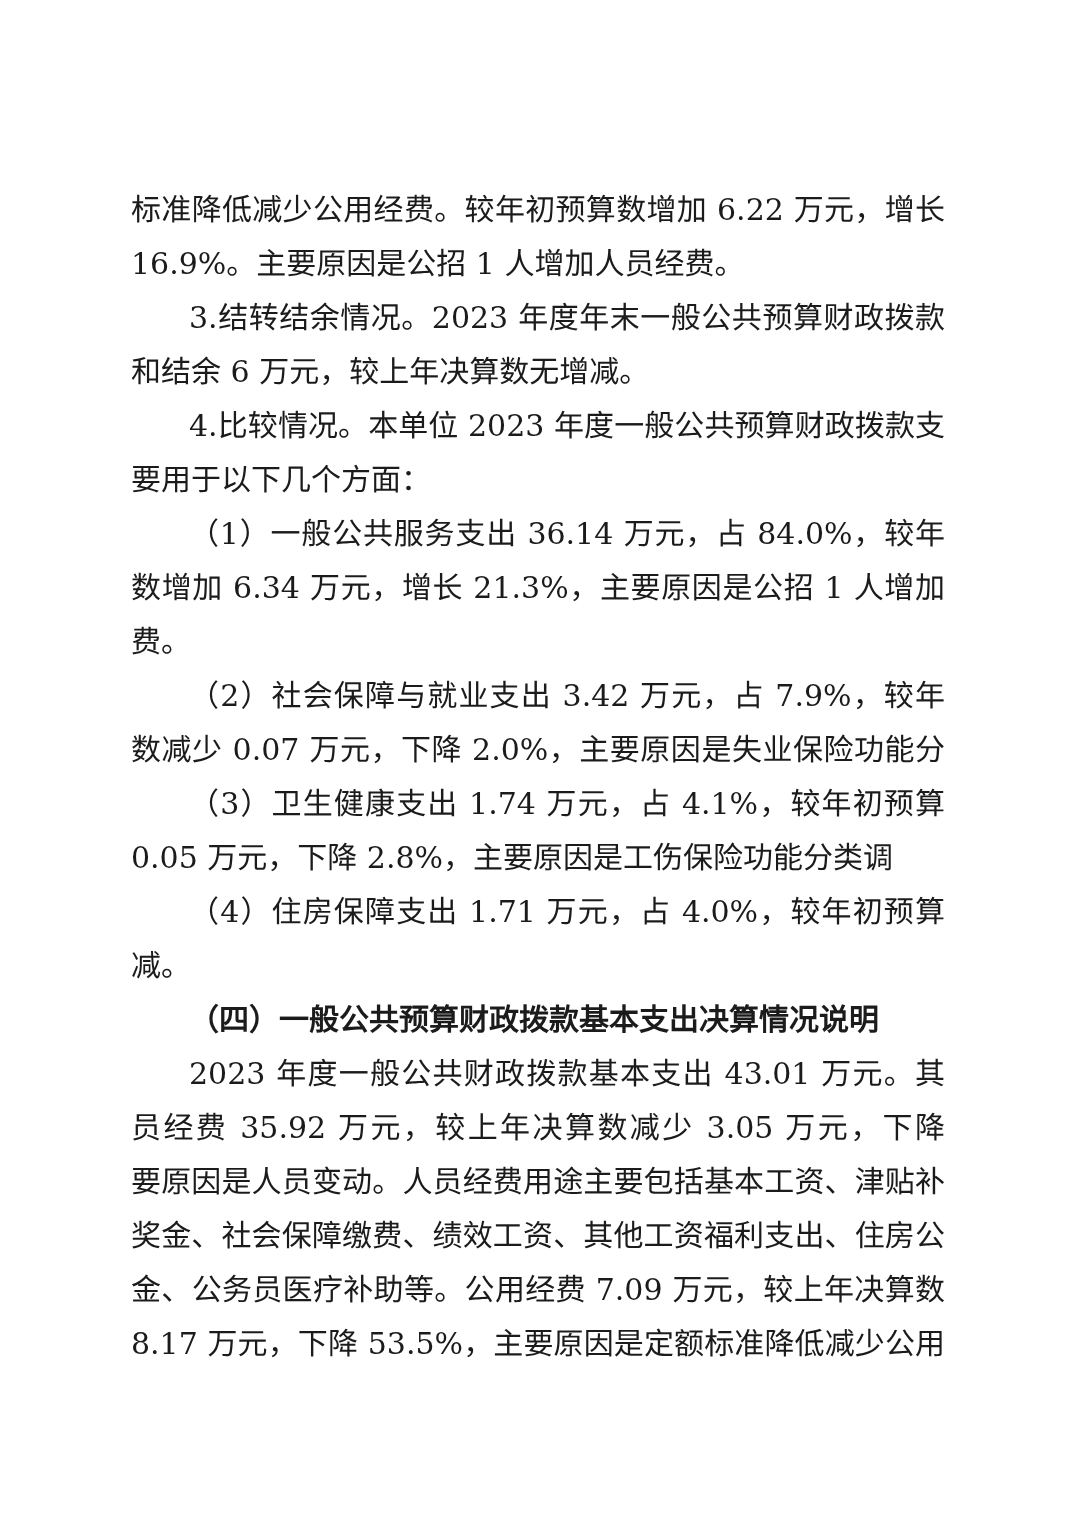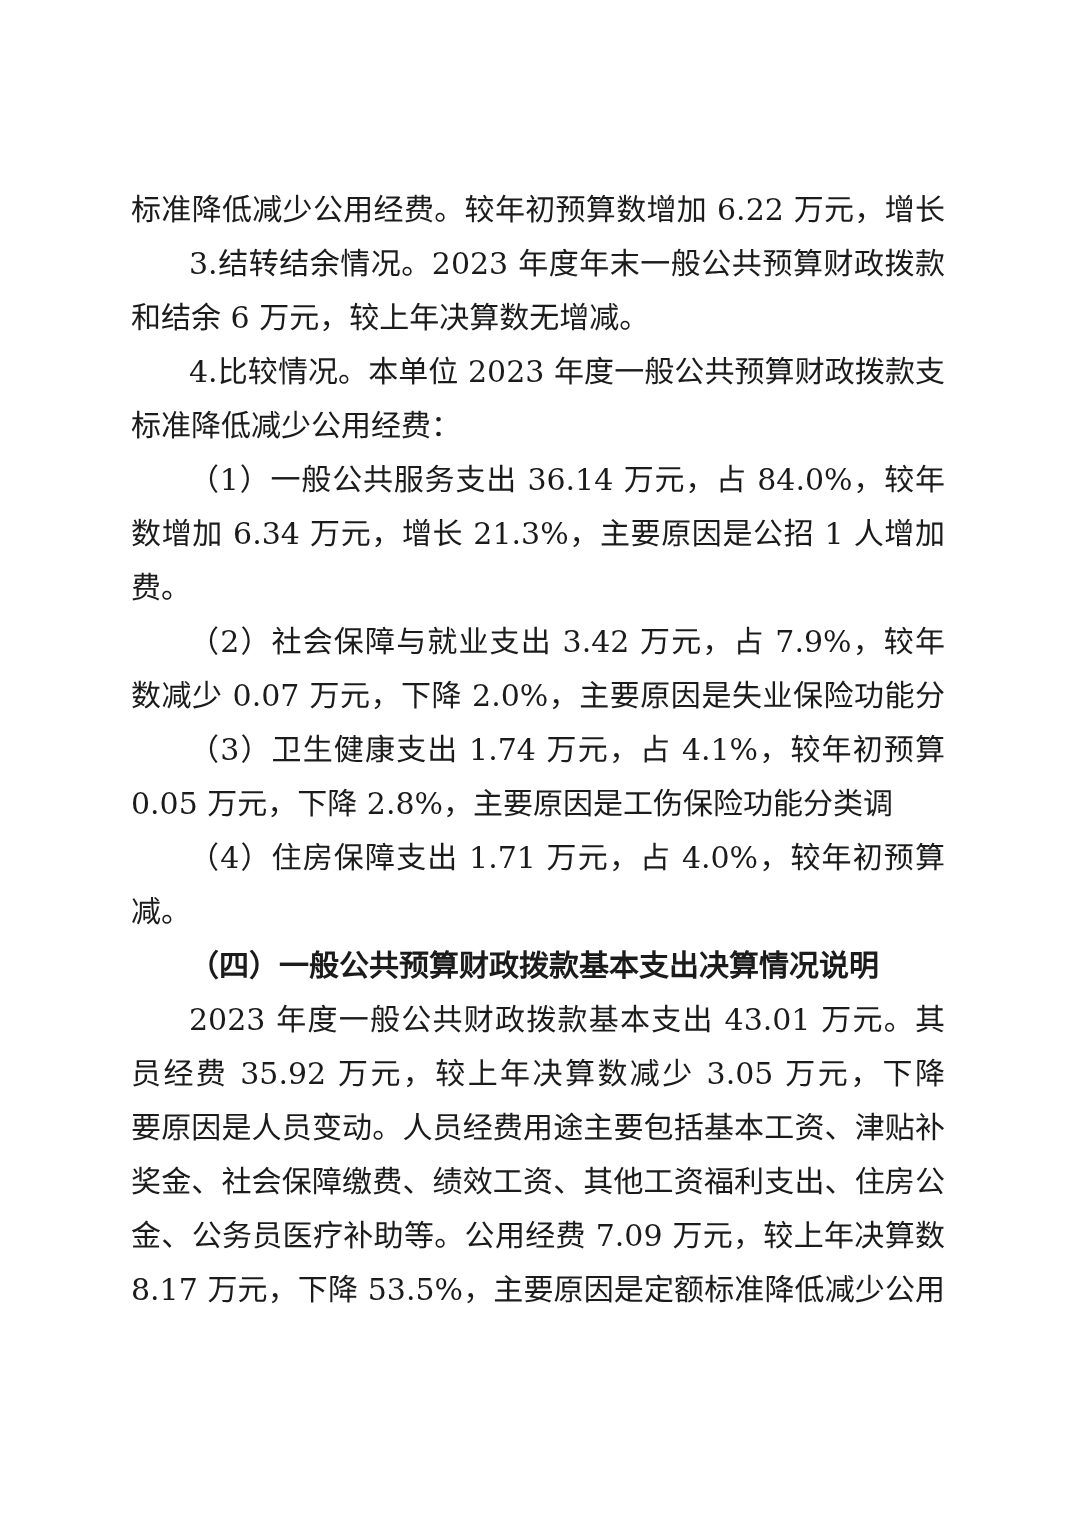--- a/index.html
+++ b/index.html
@@ -49,30 +49,31 @@
   }
 </style>
 </head>
 <body>
 
 <div class="page">
   <div class="text-block">
 
     <div class="para">
       <div class="line j">标准降低减少公用经费。较年初预算数增加 6.22 万元，增长</div>
+      <div class="line">16.9%。主要原因是公招 1 人增加人员经费。</div>
     </div>
 
     <div class="para">
       <div class="line i j">3.结转结余情况。2023 年度年末一般公共预算财政拨款结转</div>
       <div class="line">和结余 6 万元，较上年决算数无增减。</div>
     </div>
 
     <div class="para">
       <div class="line i j">4.比较情况。本单位 2023 年度一般公共预算财政拨款支出主</div>
-      <div class="line">标准降低减少公用经费：</div>
+      <div class="line">要用于以下几个方面：</div>
     </div>
 
     <div class="para">
       <div class="line i j">（1）一般公共服务支出 36.14 万元，占 84.0%，较年初预算</div>
       <div class="line j">数增加 6.34 万元，增长 21.3%，主要原因是公招 1 人增加人员经</div>
       <div class="line">费。</div>
     </div>
 
     <div class="para">
       <div class="line i j">（2）社会保障与就业支出 3.42 万元，占 7.9%，较年初预算</div>

